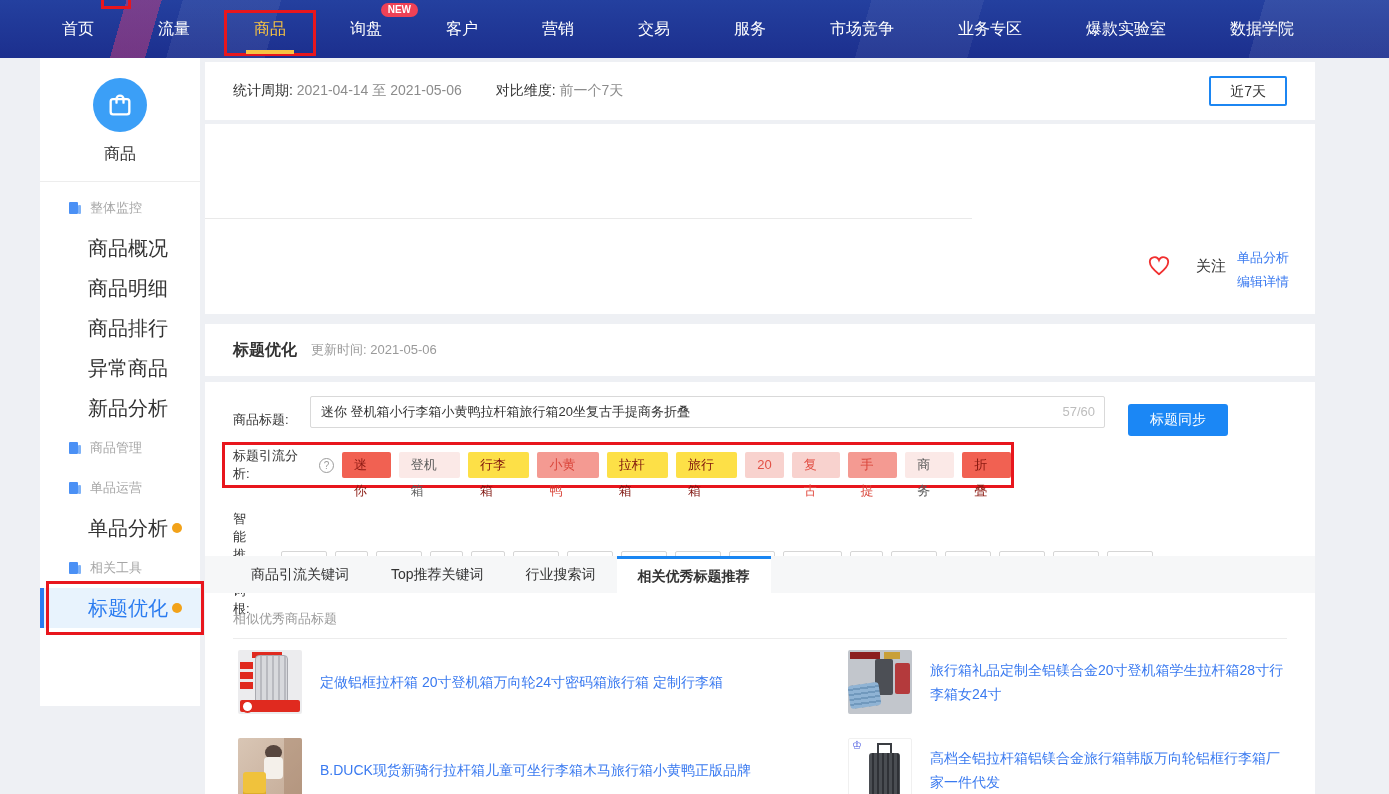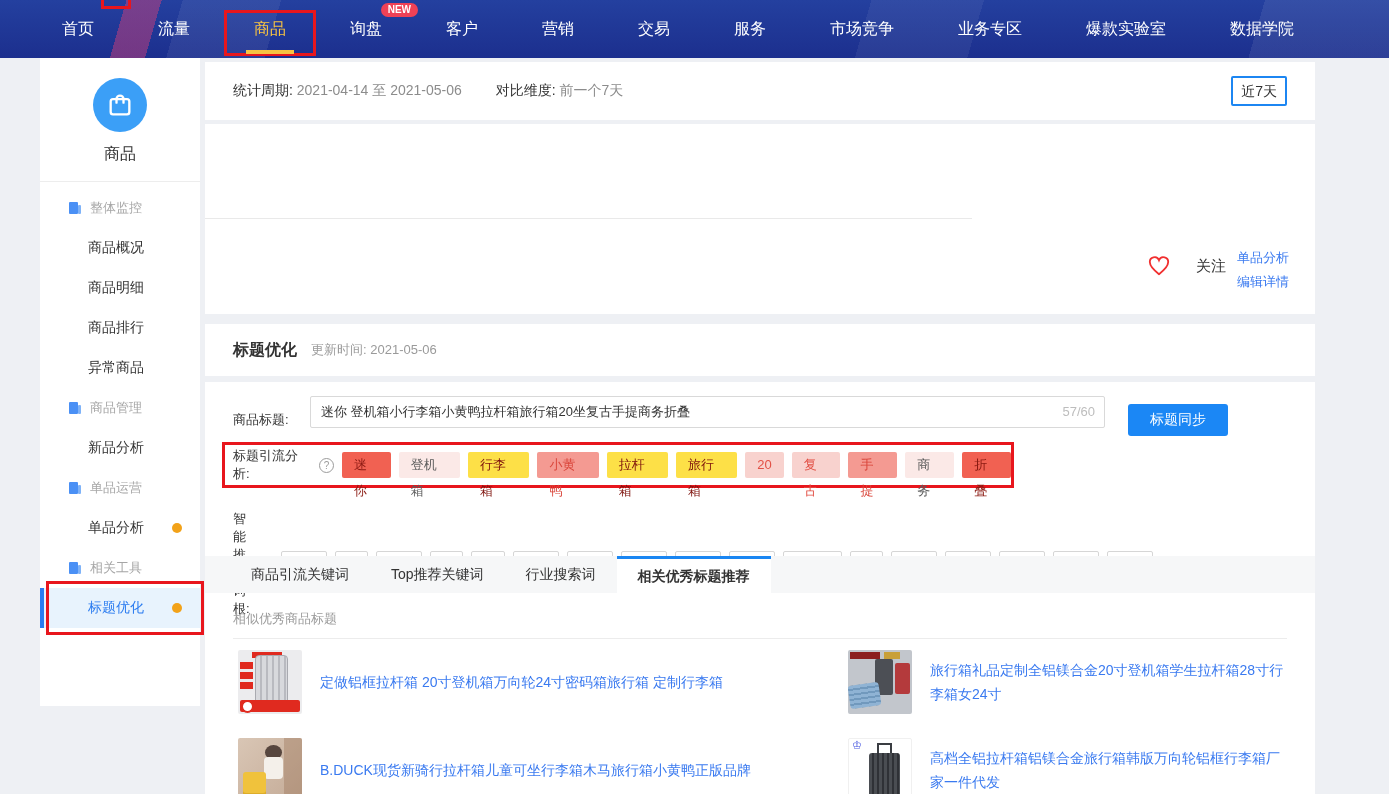--- a/index.html
+++ b/index.html
@@ -21,34 +21,34 @@
   .nav-badge { position:absolute; top:3px; right:-36px; background:#ef4156; color:#fff; font-size:10px; font-weight:bold; line-height:14px; padding:0 7px; border-radius:8px; }
   .nav-frag { position:absolute; left:101px; top:0; width:30px; height:9px; border:3px solid #e8161d; border-top:none; }
 
   
   .sidebar { position:absolute; left:40px; top:58px; width:160px; height:648px; background:#fff; }
   .sb-avatar { width:54px; height:54px; border-radius:50%; background:#3b9ff7; margin:20px auto 0; display:flex; align-items:center; justify-content:center; }
   .sb-title { text-align:center; margin-top:12px; font-size:16px; color:#333; }
   .sb-divider { border-top:1px solid #ededed; margin:16px 0 6px; }
   .sb-row { position:relative; height:40px; display:flex; align-items:center; cursor:pointer; }
   .sb-header { padding-left:28px; gap:8px; color:#a6a6a6; font-size:13px; cursor:default; }
-  .sb-item { padding-left:48px; font-size:14px; color:#333; }
+  .sb-item { padding-left:48px; font-size:20px; color:#333; }
   .sb-item.active { background:#e8f3fd; color:#2b7cf0; }
   .sb-item.active::before { content:""; position:absolute; left:0; top:0; bottom:0; width:4px; background:#2b7cf0; }
   .sb-dot { width:10px; height:10px; border-radius:50%; background:#f2a219; margin-left:auto; margin-right:18px; }
   .sb-anno { position:absolute; left:6px; right:-4px; top:-7px; bottom:-7px; border:3px solid #e8161d; pointer-events:none; }
   .doc-ic { width:14px; height:14px; flex:none; }
 
   
   .card { position:absolute; background:#fff; }
   #card-period { left:205px; top:62px; width:1110px; height:58px; display:flex; align-items:center; padding:0 28px; font-size:14px; }
   .muted { color:#8c8c8c; }
   .lbl { color:#333; }
   .gap40 { display:inline-block; width:34px; }
-  .range-btn { position:absolute; right:28px; top:14px; height:30px; padding:0 8px; background:#fff; border:2px solid #1c86f2; border-radius:2px; color:#333; font-size:14px; line-height:26px; cursor:pointer; }
+  .range-btn { position:absolute; right:28px; top:14px; height:30px; padding:0 19px; background:#fff; border:2px solid #1c86f2; border-radius:2px; color:#333; font-size:14px; line-height:26px; cursor:pointer; }
 
   #card-item { left:205px; top:124px; width:1110px; height:190px; }
   .item-divider { position:absolute; left:0; top:94px; width:767px; border-top:1px solid #e9e9e9; }
   .follow { position:absolute; left:943px; top:132px; display:flex; align-items:center; gap:26px; font-size:15px; color:#333; cursor:pointer; }
   .detail-links { position:absolute; left:1032px; top:122px; font-size:13px; line-height:24px; }
   .detail-links div { color:#3a7af0; cursor:pointer; }
 
   #card-titleopt { left:205px; top:324px; width:1110px; height:52px; display:flex; align-items:center; padding:0 28px; }
   .sec-title { font-size:16px; font-weight:bold; color:#333; }
   .sec-updated { font-size:13px; color:#9a9a9a; margin-left:14px; }
@@ -187,30 +187,30 @@
   <div class="sb-row sb-item">
       <span>商品明细</span>
     </div>
   <div class="sb-row sb-item">
       <span>商品排行</span>
     </div>
   <div class="sb-row sb-item">
       <span>异常商品</span>
     </div>
 
+  <div class="sb-row sb-item">
+      <span>新品分析</span>
+    </div>
   <div class="sb-row sb-header">
     <svg class="doc-ic" viewBox="0 0 14 14">
         <rect x="1" y="1" width="9" height="12" rx="1" fill="#4a90f5"></rect>
         <rect x="10" y="4" width="3" height="9" rx="1" fill="#7fb3f8"></rect>
       </svg>
     <span>商品管理</span>
   </div>
-  <div class="sb-row sb-item">
-      <span>新品分析</span>
-    </div>
 
   <div class="sb-row sb-header">
     <svg class="doc-ic" viewBox="0 0 14 14">
         <rect x="1" y="1" width="9" height="12" rx="1" fill="#4a90f5"></rect>
         <rect x="10" y="4" width="3" height="9" rx="1" fill="#7fb3f8"></rect>
       </svg>
     <span>单品运营</span>
   </div>
   <div class="sb-row sb-item">
     <span>单品分析</span>

